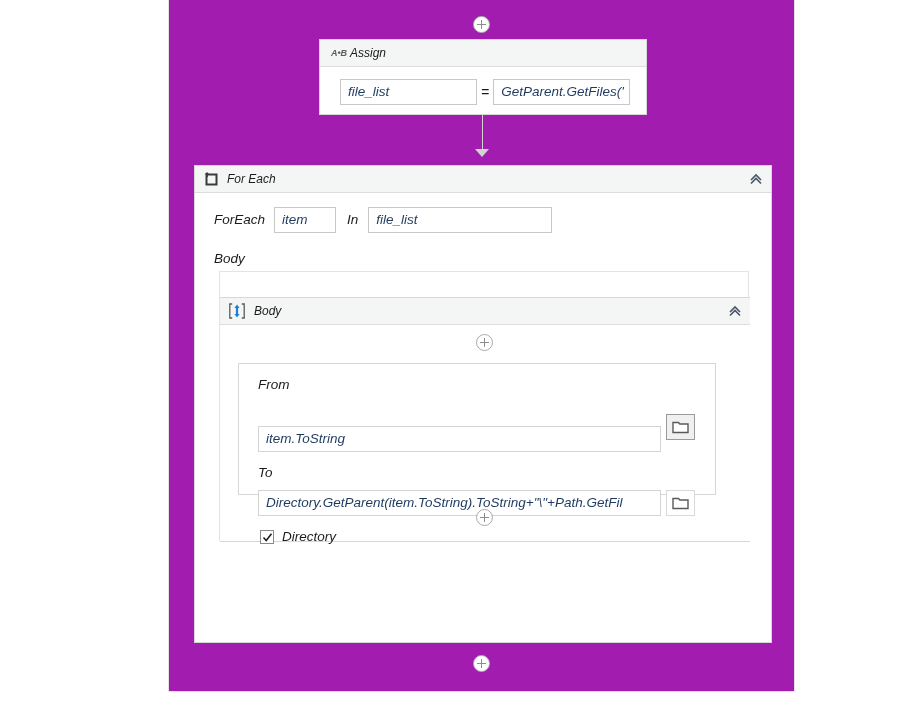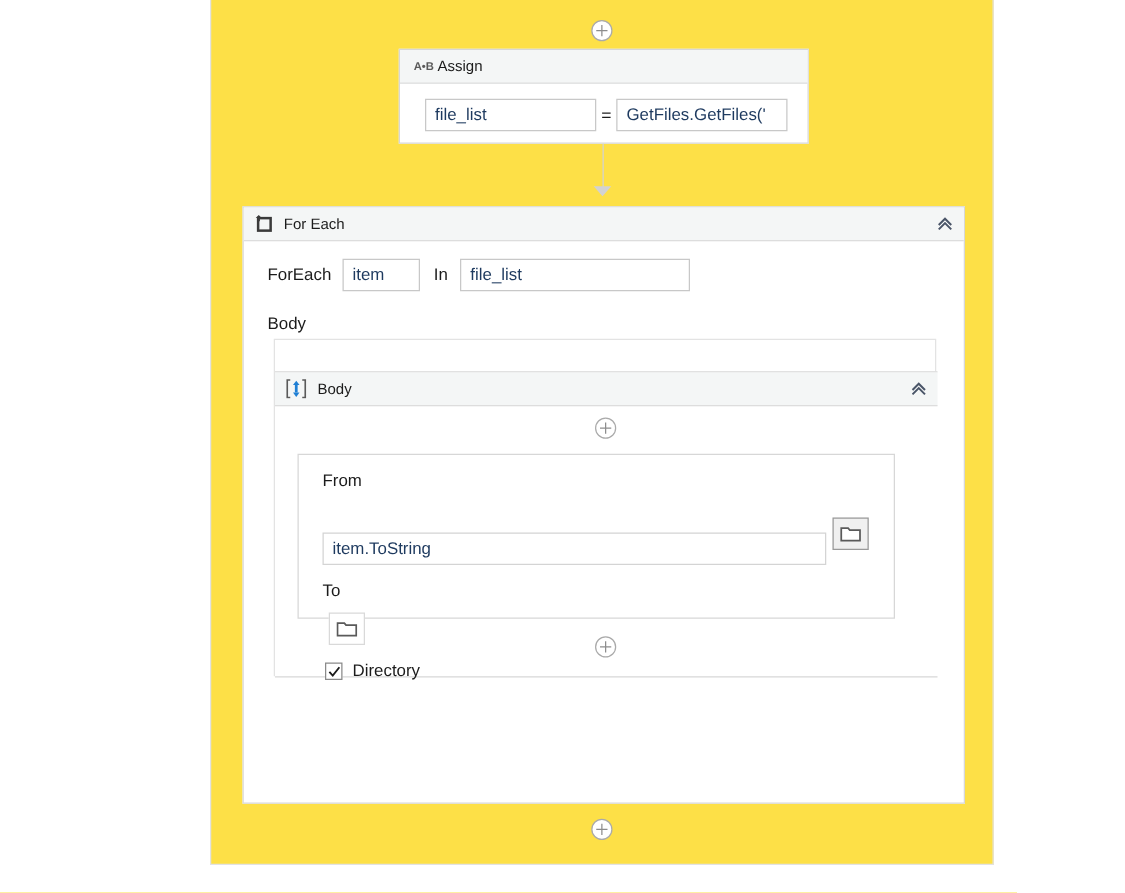--- a/index.html
+++ b/index.html
@@ -21,21 +21,22 @@
   
   .canvas {
     position: absolute;
     left: 168px;
     top: 0px;
     width: 627px;
     height: 692px;
     border: 1px solid #e2e2e2;
     border-top: none;
     box-sizing: border-box;
-    background: #fde047;
+    background: #a21caf;
+    font-style: italic;
   }
 
   
   .add-btn {
     width: 17px;
     height: 17px;
     border-radius: 50%;
     border: 1px solid #aaaaaa;
     box-sizing: border-box;
     position: relative;
@@ -204,21 +205,21 @@
   </div>
 
   <div class="card" style="left:150px; top:39px; width:328px; height:76px;">
     <div class="card-header">
       <span class="icon assign-icon">A•B</span>
       <span class="card-title" style="margin-left:0px;">Assign</span>
     </div>
     <div style="display:flex; align-items:center; padding:12px 10px 0 20px;">
       <div class="field" style="width:137px;">file_list</div>
       <span class="eq">=</span>
-      <div class="field" style="width:137px;">GetFiles.GetFiles('</div>
+      <div class="field" style="width:137px;">GetParent.GetFiles('</div>
     </div>
   </div>
 
   <div class="connector" style="left:313px; top:115px;"></div>
   <div class="arrowhead" style="left:306px; top:149px;"></div>
 
   <div class="card" style="left:25px; top:165px; width:578px; height:478px;">
 
     <div class="card-header">
       <span class="icon" style="width:16px;height:16px;">
@@ -281,20 +282,21 @@
             <div class="field light" style="width:403px;margin-top:24px;">item.ToString</div>
             <div class="browse" style="margin-left:5px;">
               <svg width="17" height="14" viewBox="0 0 17 14" aria-hidden="true">
                 <path d="M1 2.5 L6.5 2.5 L7.8 4 L16 4 L16 12.5 L1 12.5 Z" fill="#ffffff" stroke="#5a5a5a" stroke-width="1.4"></path>
               </svg>
             </div>
           </div>
 
           <div class="lbl" style="padding:8px 0 0 19px;">To</div>
           <div style="display:flex; align-items:center; padding:4px 0 0 19px;">
+            <div class="field light" style="width:403px;">Directory.GetParent(item.ToString).ToString+"\"+Path.GetFil</div>
             <div class="browse flat" style="margin-left:5px;">
               <svg width="17" height="14" viewBox="0 0 17 14" aria-hidden="true">
                 <path d="M1 2.5 L6.5 2.5 L7.8 4 L16 4 L16 12.5 L1 12.5 Z" fill="#ffffff" stroke="#5a5a5a" stroke-width="1.4"></path>
               </svg>
             </div>
           </div>
 
           <div style="display:flex; align-items:center; padding:8px 0 0 21px;">
             <span class="cbox">
               <svg width="11" height="11" viewBox="0 0 11 11" aria-hidden="true">

